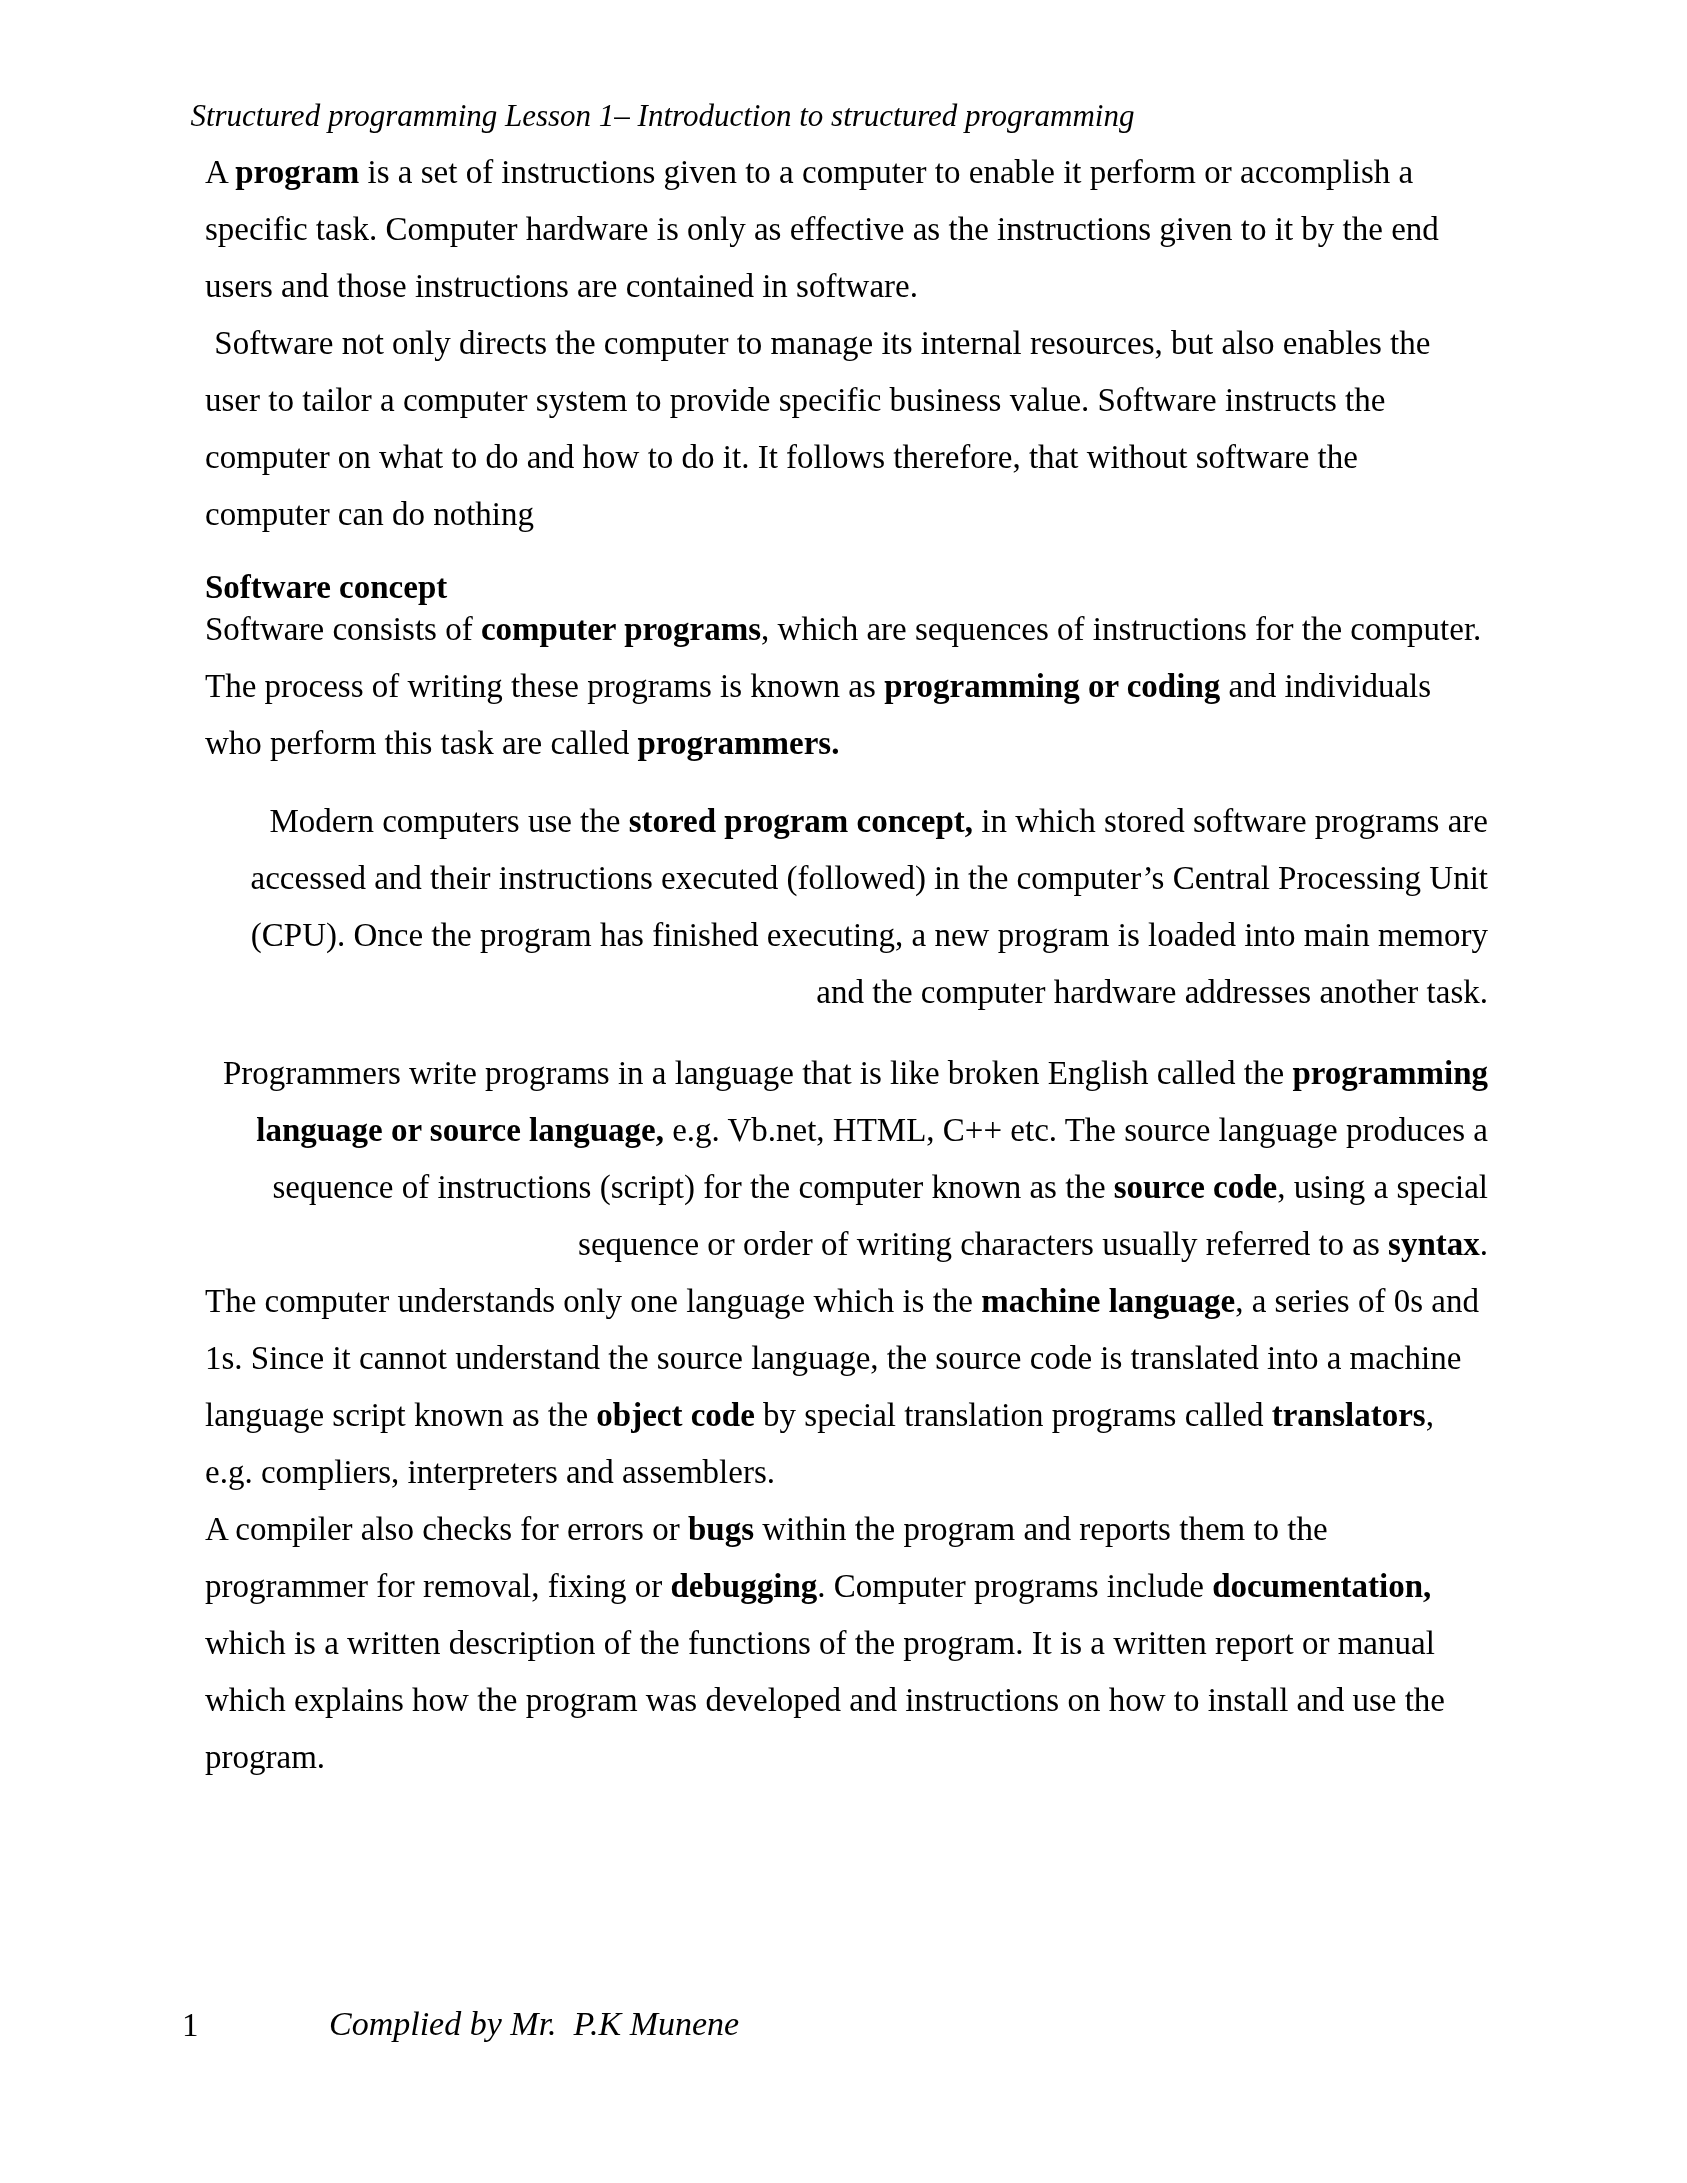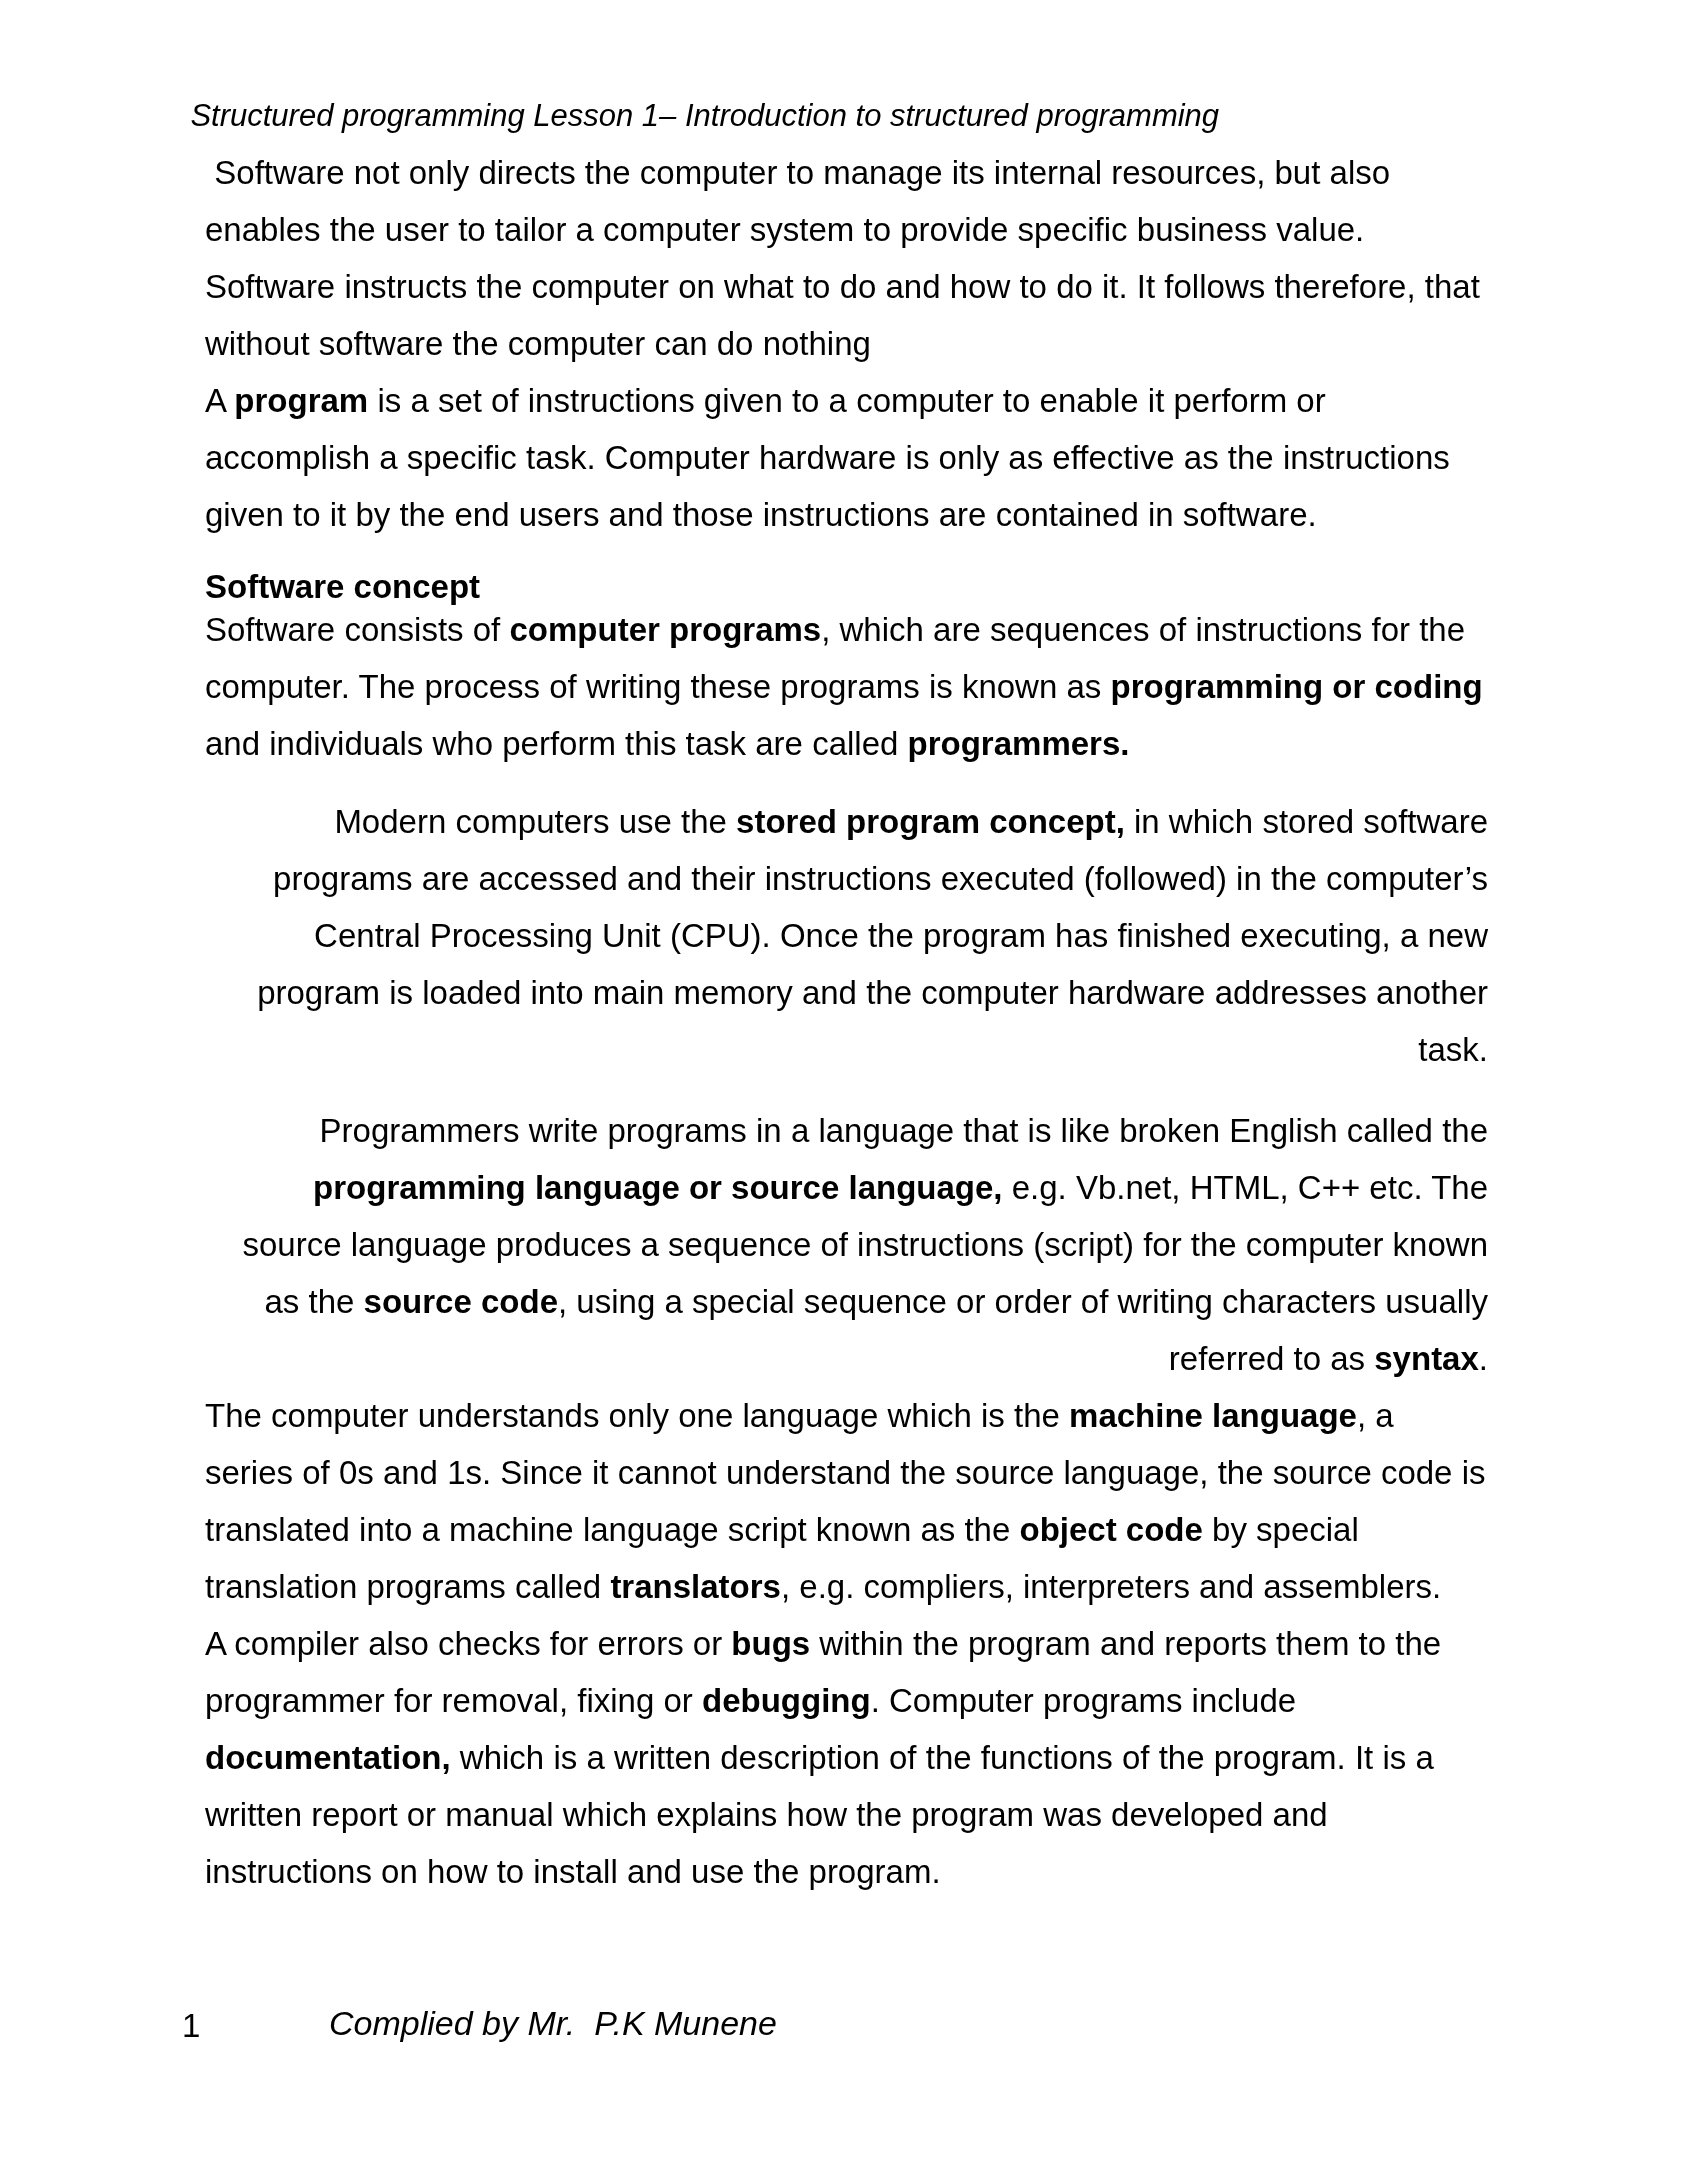--- a/index.html
+++ b/index.html
@@ -1,20 +1,20 @@
 <!DOCTYPE html>
 <html style="font-size:10.6px"><head>
 <meta charset="utf-8">
 <style>
   html,body{margin:0;padding:0;}
   .page{
     position:relative;
     width:1687px;height:2183px;
     background:#ffffff;color:#000000;
-    font-family:Liberation Sans, sans-serif;
+    font-family:Liberation Serif, serif;
     overflow:hidden;
   }
   .content{
     position:absolute;left:205px;top:0;width:1283px;
     font-size:33px;line-height:57px;
   }
   .doc-header{
     margin:87px 0 0 -14.6px;
     font-style:italic;
     font-size:31px;
@@ -48,23 +48,23 @@
 </style>
 </head>
 <body>
 
 <div class="page">
   <div class="content">
 
     <p class="doc-header">Structured programming Lesson 1– Introduction to structured programming</p>
 
 
+    <p class="para"><span>A </span><span class="b">program</span><span> is a set of instructions given to a computer to enable it perform or accomplish a specific task. Computer hardware is only as effective as the instructions given to it by the end users and those instructions are contained in software.</span></p>
+
     <p class="para first-line-indent"><span>Software not only directs the computer to manage its internal resources, but also enables the user to tailor a computer system to provide specific business value. Software instructs the computer on what to do and how to do it. It follows therefore, that without software the computer can do nothing</span></p>
-
-    <p class="para"><span>A </span><span class="b">program</span><span> is a set of instructions given to a computer to enable it perform or accomplish a specific task. Computer hardware is only as effective as the instructions given to it by the end users and those instructions are contained in software.</span></p>
 
     <p class="heading2">Software concept</p>
 
     <p class="para pull-up"><span>Software consists of </span><span class="b">computer programs</span><span>, which are sequences of instructions for the computer. The process of writing these programs is known as </span><span class="b">programming or coding</span><span> and individuals who perform this task are called </span><span class="b">programmers.</span></p>
 
     <p class="para gap32"><span>Modern computers use the </span><span class="b">stored program concept,</span><span> in which stored software programs are accessed and their instructions executed (followed) in the computer’s Central Processing Unit (CPU). Once the program has finished executing, a new program is loaded into main memory and the computer hardware addresses another task.</span></p>
 
     <p class="para gap36"><span>Programmers write programs in a language that is like broken English called the </span><span class="b">programming language or source language,</span><span> e.g. Vb.net, HTML, C++ etc. The source language produces a sequence of instructions (script) for the computer known as the </span><span class="b">source code</span><span>, using a special sequence or order of writing characters usually referred to as </span><span class="b">syntax</span><span>.</span></p>
 
     <p class="para"><span>The computer understands only one language which is the </span><span class="b">machine language</span><span>, a series of 0s and 1s. Since it cannot understand the source language, the source code is translated into a machine language script known as the </span><span class="b">object code</span><span> by special translation programs called </span><span class="b">translators</span><span>, e.g. compliers, interpreters and assemblers.</span></p>

